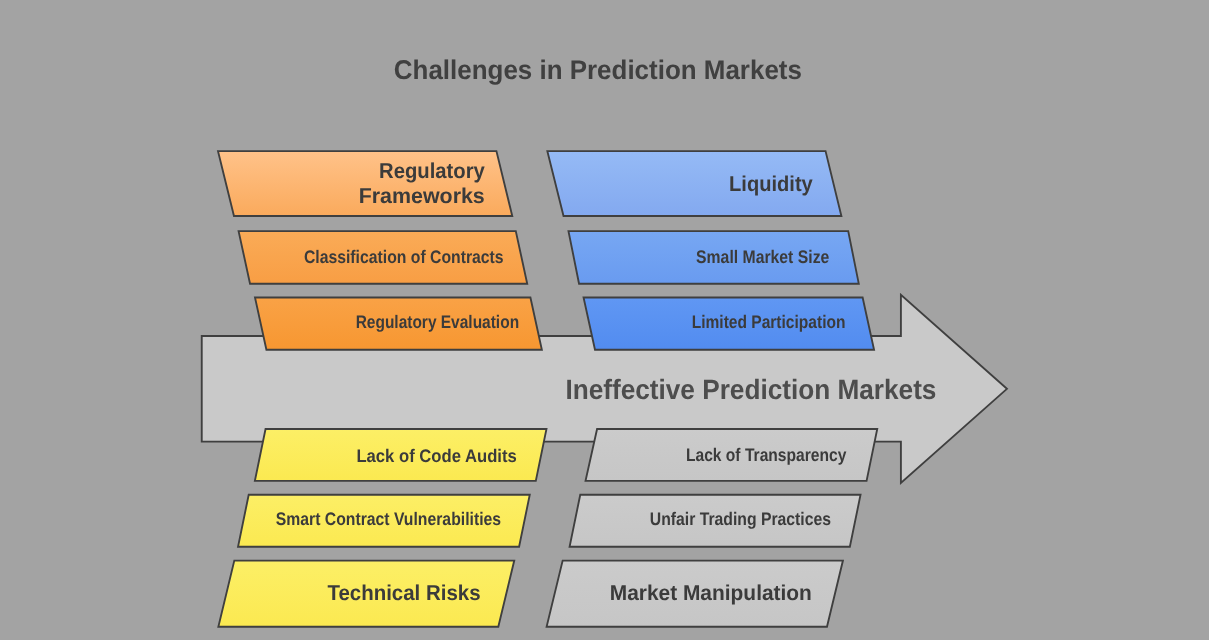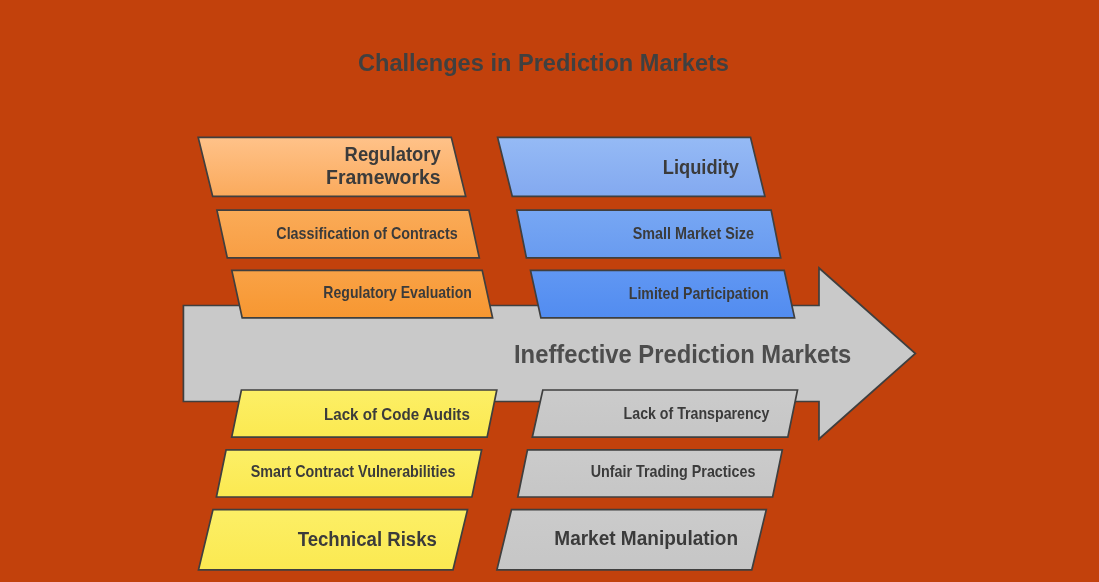--- a/index.html
+++ b/index.html
@@ -1,16 +1,16 @@
 <!DOCTYPE html>
 <html><head>
 <meta charset="utf-8">
 <style>
   html,body{margin:0;padding:0;background:#ffffff;}
-  .wrap{width:1099px;height:582px;position:relative;overflow:hidden;background:#c2410c;}
+  .wrap{width:1099px;height:582px;position:relative;overflow:hidden;background:#a3a3a3;}
   text{font-family:"Liberation Sans",sans-serif;font-weight:bold;}
 </style>
 </head>
 <body>
 <div class="wrap">
 <svg width="1099" height="582" viewBox="0 0 1099 582">
   <defs>
     <linearGradient id="go1" x1="0" y1="0" x2="0" y2="1">
       <stop offset="0" stop-color="#ffc289"></stop>
           <stop offset="1" stop-color="#faaa5c"></stop>

